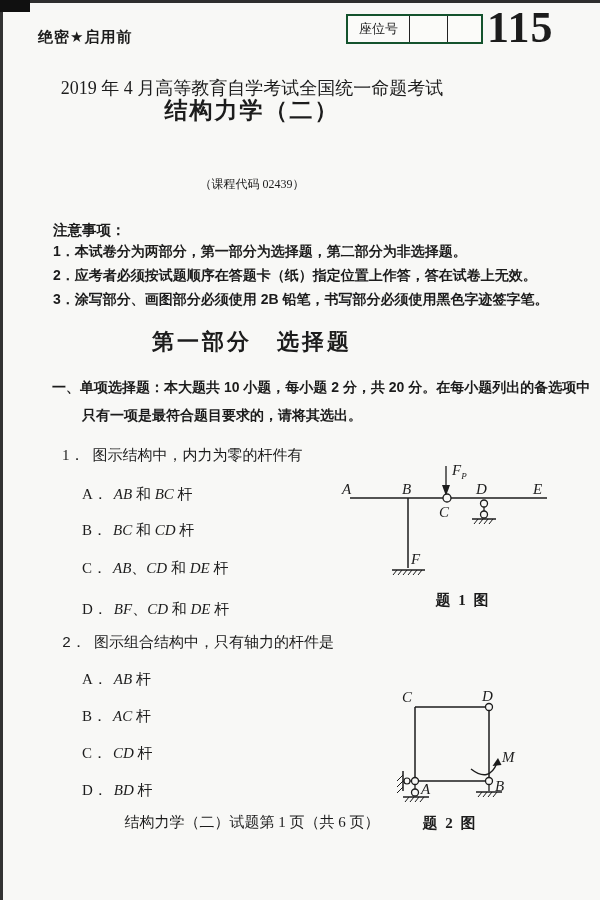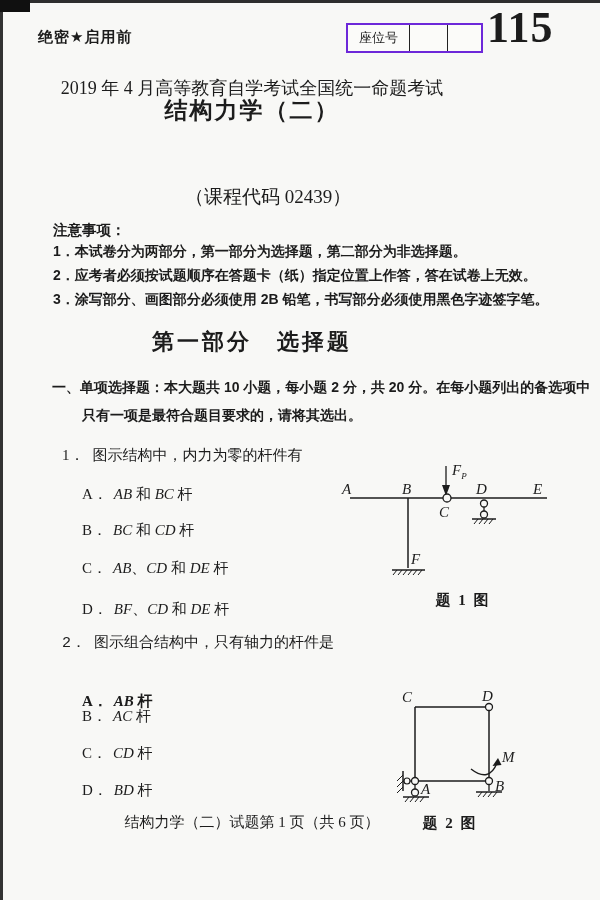--- a/index.html
+++ b/index.html
@@ -12,46 +12,46 @@
   .heiti{font-family:"Liberation Sans","DejaVu Sans",sans-serif;font-weight:bold;}
   .it{font-style:italic;}
   .center{left:0;width:504px;text-align:center;}
 
   .top-strip{left:0;top:0;width:600px;height:3px;background:#2e2e2e;}
   .left-bar{left:0;top:0;width:3px;height:900px;background:#333;}
   .corner-block{left:0;top:0;width:30px;height:12px;background:#101010;}
 
   .security{left:38px;top:28px;font-size:15px;letter-spacing:1px;}
 
-  .seat-box{left:346px;top:23px;width:137px;height:30px;border:2px solid #6d28d9;display:flex;box-sizing:border-box;background:#fbfbf9;}
+  .seat-box{left:346px;top:14px;width:137px;height:30px;border:2px solid #14532d;display:flex;box-sizing:border-box;background:#fbfbf9;}
   .seat-label-cell{width:61px;border-right:1.5px solid #222;display:flex;align-items:center;justify-content:center;font-size:13px;}
   .seat-cell{width:37px;border-right:1.5px solid #222;}
   .seat-cell:last-child{border-right:none;flex:1;}
   .corner-number{left:487px;top:6px;font-size:44px;font-weight:600;line-height:1;letter-spacing:1px;}
 
   .exam-session{top:76px;font-size:18px;}
   .subject-title{top:95px;font-size:23px;font-weight:bold;letter-spacing:2px;}
-  .course-code{top:184px;font-size:19px;padding-left:16px;}
+  .course-code{top:176px;font-size:12px;}
 
   .notes-heading{left:53px;top:221px;font-size:14.5px;}
   .note-item{left:53px;font-size:14px;}
   .note-1{top:243px;} .note-2{top:267px;} .note-3{top:291px;}
 
   .part-heading{top:327px;font-size:22px;letter-spacing:3px;}
   .intro-l1{left:52px;top:379px;font-size:14px;}
   .intro-l2{left:82px;top:407px;font-size:14px;}
 
   .qline{font-size:15px;}
   .q1-stem{left:62px;top:446px;}
   .q2-stem{left:62px;top:633px;font-family:Liberation Mono, monospace;}
   .qnum{margin-right:8px;}
   .option{left:82px;font-size:15px;}
   .opt-letter{margin-right:6px;}
   .q1-a{top:485px;} .q1-b{top:521px;} .q1-c{top:559px;text-align:center;} .q1-d{top:600px;}
-  .q2-a{top:692px;font-weight:bold;} .q2-b{top:707px;} .q2-c{top:744px;} .q2-d{top:781px;}
+  .q2-a{top:670px;} .q2-b{top:707px;} .q2-c{top:744px;} .q2-d{top:781px;}
 
   .fig1{left:333px;top:458px;}
   .fig2{left:383px;top:685px;}
   .fig-caption{font-size:15px;font-weight:600;text-align:center;letter-spacing:2px;}
   .cap1{left:333px;top:591px;width:260px;}
   .cap2{left:375px;top:814px;width:150px;}
 
   .footer{top:813px;font-size:15px;}
 
   svg text{font-family:"Liberation Serif","DejaVu Serif",serif;font-style:italic;font-size:15px;fill:#1c1c1c;}

